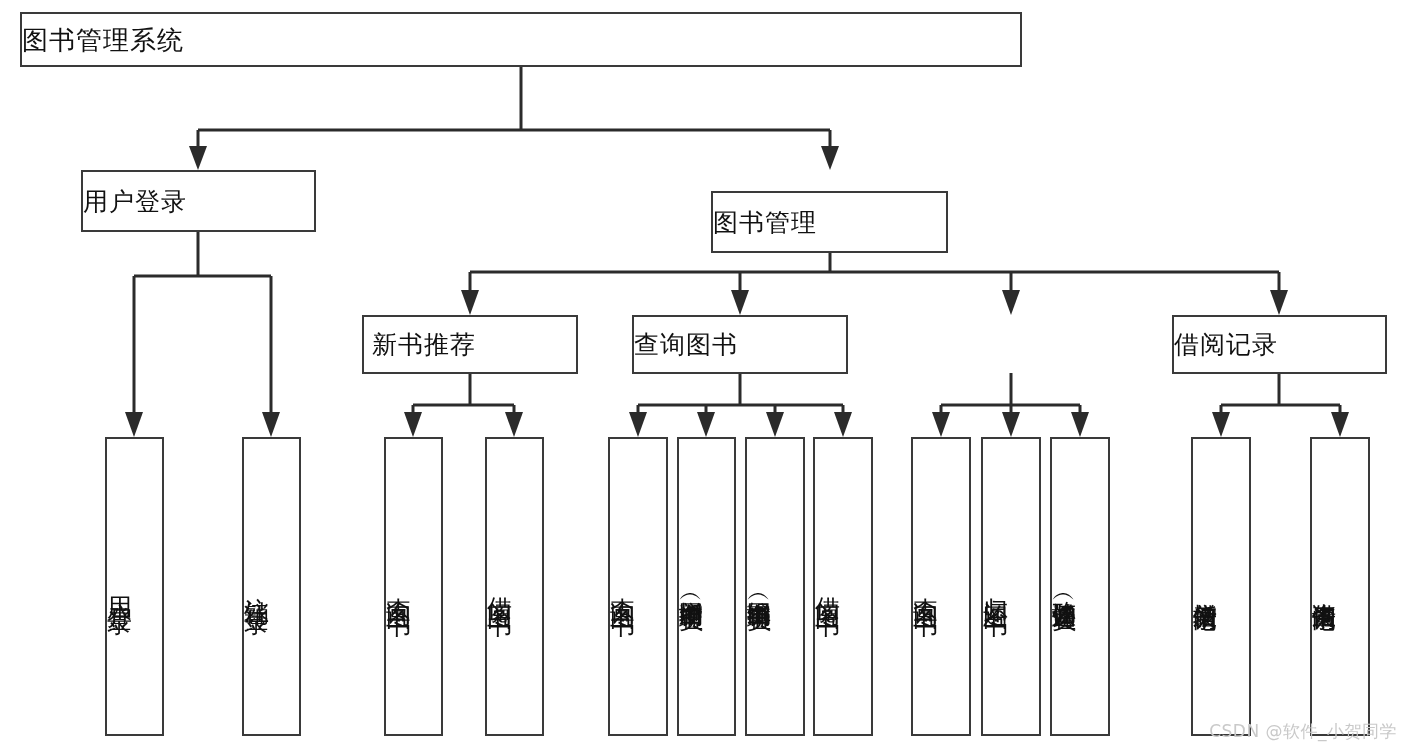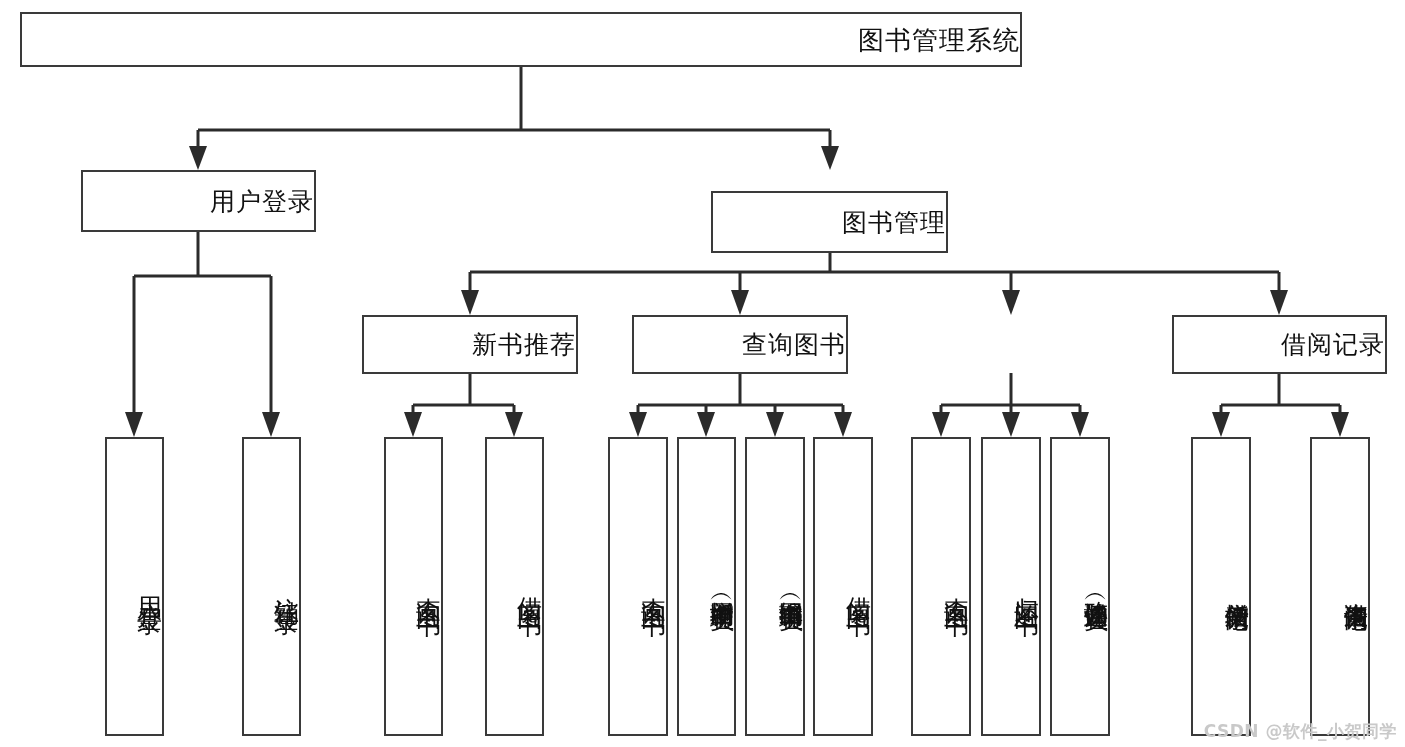--- a/index.html
+++ b/index.html
@@ -14,21 +14,21 @@
   #diagram{
     position:absolute;left:0;top:0;width:1405px;height:747px;
   }
   .node{
     position:absolute;
     box-sizing:border-box;
     background:#ffffff;
     border:2px solid #3a3a3a;
     display:flex;
     align-items:center;
-    justify-content:flex-end;
+    justify-content:flex-start;
     color:#111111;
     line-height:1.0;
   }
   .node.h{ 
     font-size:25px;
     letter-spacing:1px;
   }
   .node.root{ font-size:26px; }
   .node.v{ 
     font-size:25px;
@@ -52,21 +52,20 @@
   .lk{stroke:#2b2b2b;stroke-width:3;fill:none;}
   .ar{fill:#2b2b2b;}
   .watermark{
     position:absolute;
     right:8px;bottom:4px;
     font-size:17px;
     color:#c9c9c9;
     white-space:nowrap;
     letter-spacing:0.5px;
     font-family:"DejaVu Sans","Liberation Sans",sans-serif;
-    font-weight:bold;
   }
 </style>
 </head>
 <body>
 
 <div id="diagram">
 
   <svg class="links" viewBox="0 0 1405 747">
 
     <path class="lk" d="M521 66 L521 130"></path>
@@ -136,21 +135,21 @@
   </div>
 
   <div class="node h" style="left:81px;top:170px;width:235px;height:62px;">
     <span class="htext">用户登录</span>
   </div>
 
   <div class="node h" style="left:711px;top:170px;width:237px;height:62px;margin-top:21px;">
     <span class="htext">图书管理</span>
   </div>
 
-  <div class="node h" style="left:362px;top:315px;width:216px;height:59px;">
+  <div class="node h" style="left:362px;top:315px;width:216px;height:59px;padding-left:8px;">
     <span class="htext">新书推荐</span>
   </div>
 
   <div class="node h" style="left:632px;top:315px;width:216px;height:59px;">
     <span class="htext">查询图书</span>
   </div>
 
 
   <div class="node h" style="left:1172px;top:315px;width:215px;height:59px;">
     <span class="htext">借阅记录</span>

